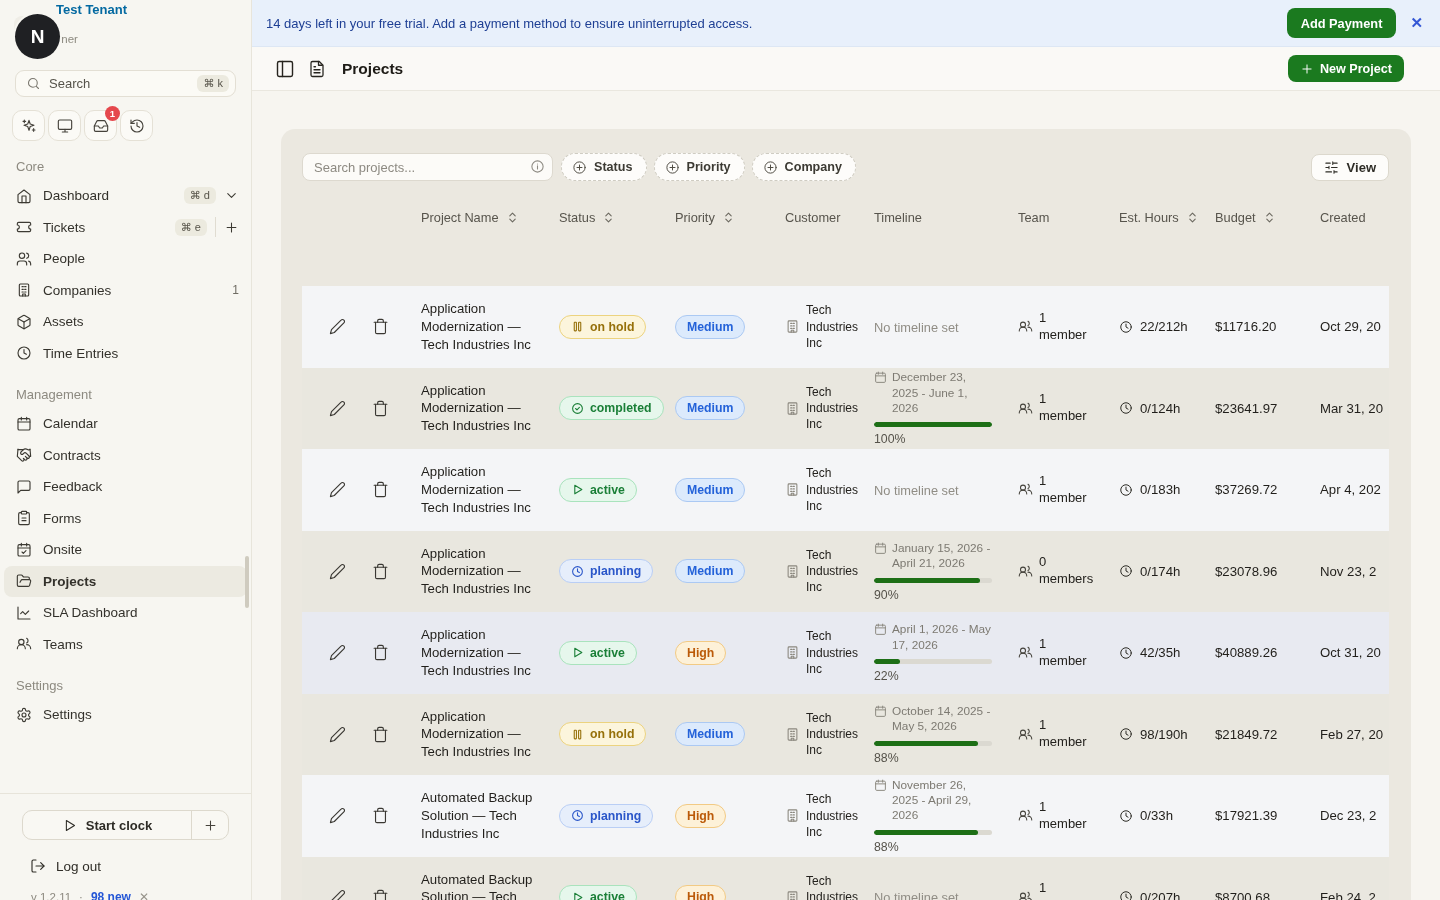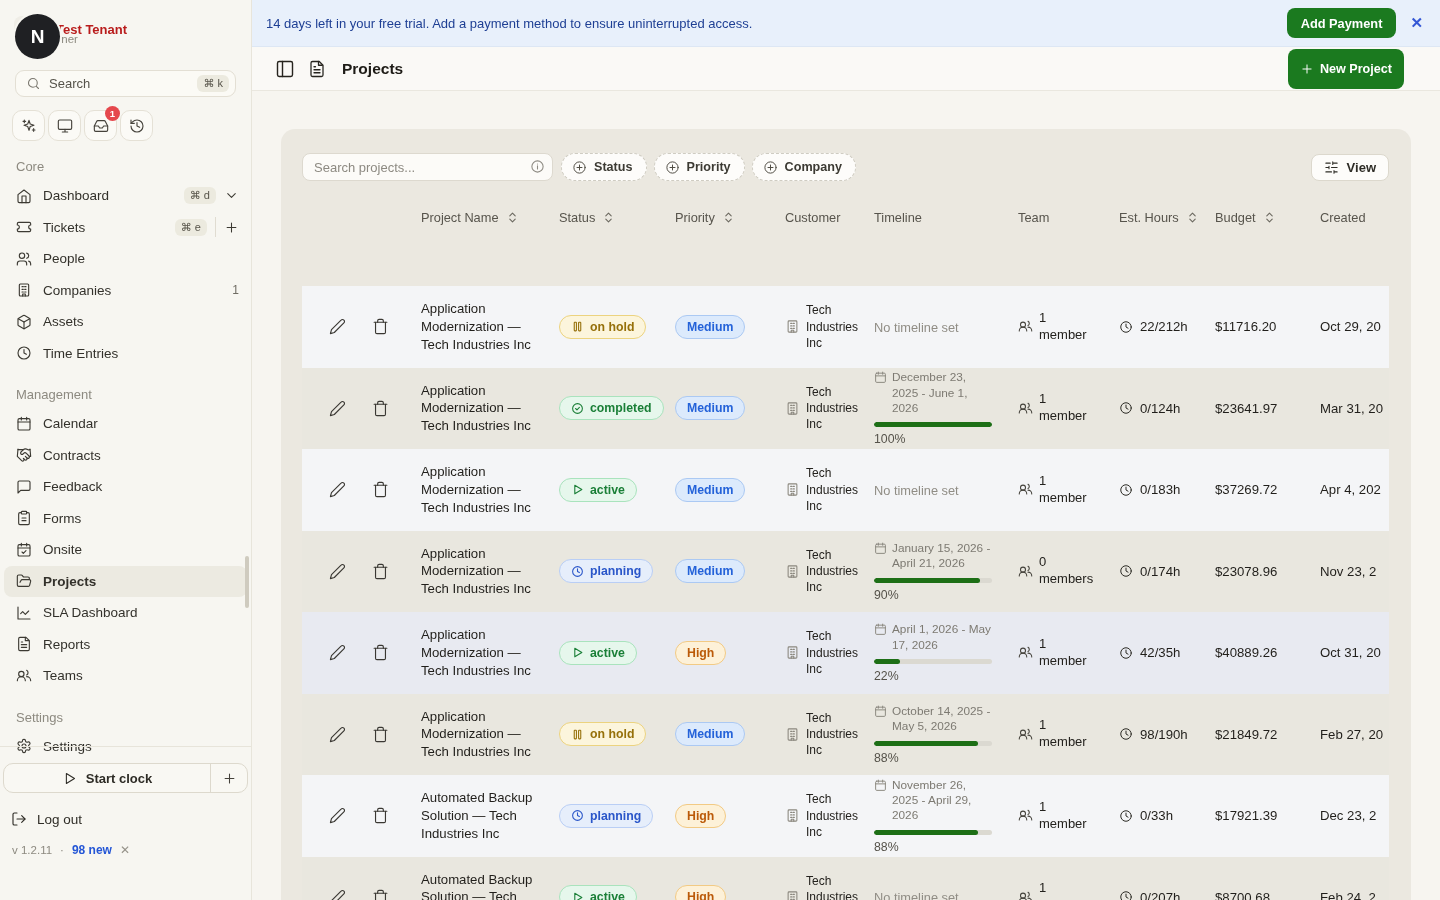--- a/index.html
+++ b/index.html
@@ -9,62 +9,62 @@
   .ic { display:inline-flex; align-items:center; justify-content:center; flex:none; }
   .ic svg { width:100%; height:100%; }
   .i13{width:13px;height:13px}.i14{width:14px;height:14px}.i15{width:15px;height:15px}
   .i16{width:16px;height:16px}.i17{width:17px;height:17px}.i18{width:18px;height:18px}.i20{width:20px;height:20px}
 
   
   .sidebar { position:absolute; left:0; top:0; width:252px; height:900px; background:#f7f6f1; border-right:1px solid #e8e5db; z-index:5; }
   .tenant { position:relative; height:64px; }
   .tenant-card { position:absolute; left:14px; top:16px; width:36px; height:32px; background:#efede6; border-radius:8px; }
   .avatar { position:absolute; left:15px; top:14px; width:45px; height:45px; border-radius:50%; background:#1f2023; color:#fff; display:flex; align-items:center; justify-content:center; font-size:19px; font-weight:700; z-index:2; box-shadow:0 0 0 2px #f7f6f1; }
-  .tenant-name { position:absolute; left:56px; top:22px; font-size:13px; font-weight:700; color:#b91c1c; }
+  .tenant-name { position:absolute; left:56px; top:2px; font-size:13px; font-weight:700; color:#0369a1; }
   .tenant-role { position:absolute; left:44px; top:33px; font-size:11.5px; color:#8d8a80; z-index:1; }
 
   .sb-search { margin:6px 15px 0; height:27px; border:1px solid #e3dfd4; background:#fbfaf5; border-radius:9px; display:flex; align-items:center; padding:0 6px 0 10px; color:#7b786f; }
   .sb-search .lbl { font-size:13px; margin-left:8px; flex:1; color:#56534a; }
   .kbd { background:#eceadf; color:#57544a; border-radius:6px; font-size:11px; padding:2px 6px; white-space:nowrap; }
 
   .quick-row { margin:13px 12px 0; display:flex; gap:3px; }
   .quick-btn { position:relative; width:33px; height:31px; border:1px solid #e5e1d6; background:#fbfaf6; border-radius:10px; display:flex; align-items:center; justify-content:center; color:#45423b; }
   .badge-red { position:absolute; top:-5px; right:-4px; min-width:15px; height:15px; border-radius:8px; background:#e5484d; color:#fff; font-size:9.5px; font-weight:700; display:flex; align-items:center; justify-content:center; padding:0 3px; }
 
   .sb-label { margin:18px 16px 6px; font-size:13px; color:#8d8a80; }
   .sitem { height:31.5px; display:flex; align-items:center; padding:0 12px 0 16px; color:#33312b; cursor:pointer; }
   .sitem .slabel { font-size:13.5px; margin-left:11px; flex:1; }
   .sitem .ic { color:#3c3a33; }
   .sitem.active { background:#eceae1; border-radius:8px; margin:0 4px; padding:0 8px 0 12px; }
   .sitem.active .slabel { font-weight:700; }
   .sitem .trail { display:flex; align-items:center; gap:8px; color:#57544a; }
   .vdiv { width:1px; height:20px; background:#e0dcd1; }
   .count { font-size:12px; color:#6f6c63; }
 
-  .sb-bottom { position:absolute; left:0; right:0; bottom:0; height:154px; border-top:1px solid #e7e4da; padding:16px 3px 0; }
+  .sb-bottom { position:absolute; left:0; right:0; bottom:0; height:107px; border-top:1px solid #e7e4da; padding:16px 22px 0; }
   .clock-btn { height:30px; border:1px solid #ddd9cd; border-radius:10px; display:flex; align-items:stretch; background:#f9f8f3; }
   .clock-main { flex:1; display:flex; align-items:center; justify-content:center; gap:9px; font-size:13px; font-weight:600; color:#2e2c26; }
   .clock-add { width:37px; border-left:1px solid #ddd9cd; display:flex; align-items:center; justify-content:center; color:#45423b; }
   .logout { margin:18px 0 0 8px; display:flex; align-items:center; gap:10px; font-size:13.5px; color:#2f2d27; }
   .version { margin:16px 0 0 9px; display:flex; align-items:center; gap:8px; font-size:11.5px; color:#8d8a80; }
   .whats-new { color:#2456d6; font-weight:700; font-size:12px; }
   .ver-x { color:#96938a; font-size:12px; }
   .sb-scroll { position:absolute; right:2px; top:556px; width:4px; height:52px; border-radius:2px; background:#cfcbbf; }
 
   
   .banner { position:absolute; left:252px; top:0; width:1188px; height:47px; background:#e8f0fb; border-bottom:1px solid #dde7f4; display:flex; align-items:center; padding:0 17px 0 14px; }
   .banner-text { flex:1; font-size:13px; color:#1e3f94; }
   .btn-green { background:#1b7a1f; color:#fff; border:none; border-radius:8px; font-weight:600; font-family:inherit; display:inline-flex; align-items:center; gap:6px; cursor:pointer; }
   .banner .btn-green { height:30px; padding:0 14px; font-size:12.8px; }
   .banner-x { margin-left:14px; color:#3457d5; font-size:15px; font-weight:700; cursor:pointer; }
 
   .pageheader { position:absolute; left:252px; top:47px; width:1188px; height:44px; background:#faf9f6; border-bottom:1px solid #eae7df; display:flex; align-items:center; padding:0 36px 0 23px; }
   .ph-icon { color:#26241e; margin-right:13px; }
   .page-title { font-size:15.5px; font-weight:700; color:#1e1c17; margin-left:3px; }
-  .pageheader .btn-green { margin-left:auto; height:40px; padding:0 12px; font-size:12.6px; }
+  .pageheader .btn-green { margin-left:auto; height:27px; padding:0 12px; font-size:12.6px; }
 
   
   .content { position:absolute; left:252px; top:91px; width:1188px; height:809px; background:#f7f5f0; }
   .card { position:absolute; left:29px; top:38px; width:1130px; height:780px; background:#ebe8e0; border-radius:14px 14px 0 0; padding:24px 22px 0 21px; }
 
   .filterbar { display:flex; align-items:center; height:28px; margin-bottom:16px; }
   .proj-search { position:relative; width:251px; height:28px; margin-right:8px; }
   .proj-search input { width:100%; height:100%; border:1px solid #ddd9cf; background:#fcfbf8; border-radius:8px; padding:0 30px 0 11px; font-size:13px; font-family:inherit; color:#3a382f; outline:none; }
   .proj-search input::placeholder { color:#8d8a82; }
   .proj-search .info { position:absolute; right:8px; top:6px; color:#8d8a82; }
@@ -318,31 +318,20 @@
         <span class="trail"></span>
       </div>
       <div class="sitem">
         <span class="ic i16">
           <svg viewBox="0 0 24 24" fill="none" stroke="currentColor" stroke-width="1.7" stroke-linecap="round" stroke-linejoin="round">
             <path d="M3 3v18h18"></path>
             <path d="m19 9-5 5-4-4-3 3"></path>
           </svg>
         </span>
         <span class="slabel">SLA Dashboard</span>
-        <span class="trail"></span>
-      </div>
-      <div class="sitem">
-        <span class="ic i16">
-          <svg viewBox="0 0 24 24" fill="none" stroke="currentColor" stroke-width="1.7" stroke-linecap="round" stroke-linejoin="round">
-            <path d="M15 2H6a2 2 0 0 0-2 2v16a2 2 0 0 0 2 2h12a2 2 0 0 0 2-2V7Z"></path>
-            <path d="M14 2v5h5"></path>
-            <path d="M16 13H8M16 17H8M10 9H8"></path>
-          </svg>
-        </span>
-        <span class="slabel">Reports</span>
         <span class="trail"></span>
       </div>
       <div class="sitem">
         <span class="ic i16">
           <svg viewBox="0 0 24 24" fill="none" stroke="currentColor" stroke-width="1.7" stroke-linecap="round" stroke-linejoin="round">
             <path d="M14 19a6 6 0 0 0-12 0"></path>
             <circle cx="8" cy="9" r="4"></circle>
             <path d="M22 19a6 6 0 0 0-6-6"></path>
             <path d="M16 3.5a4 4 0 0 1 0 7"></path>
           </svg>

